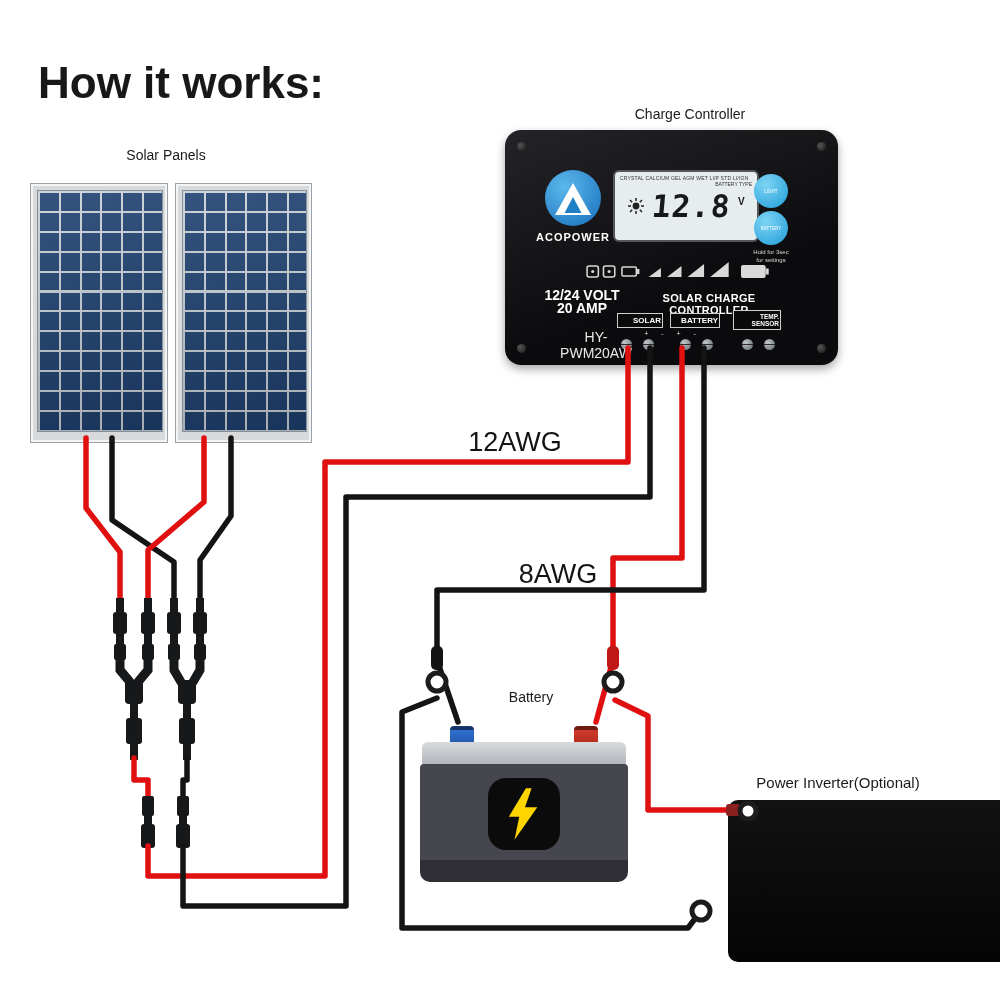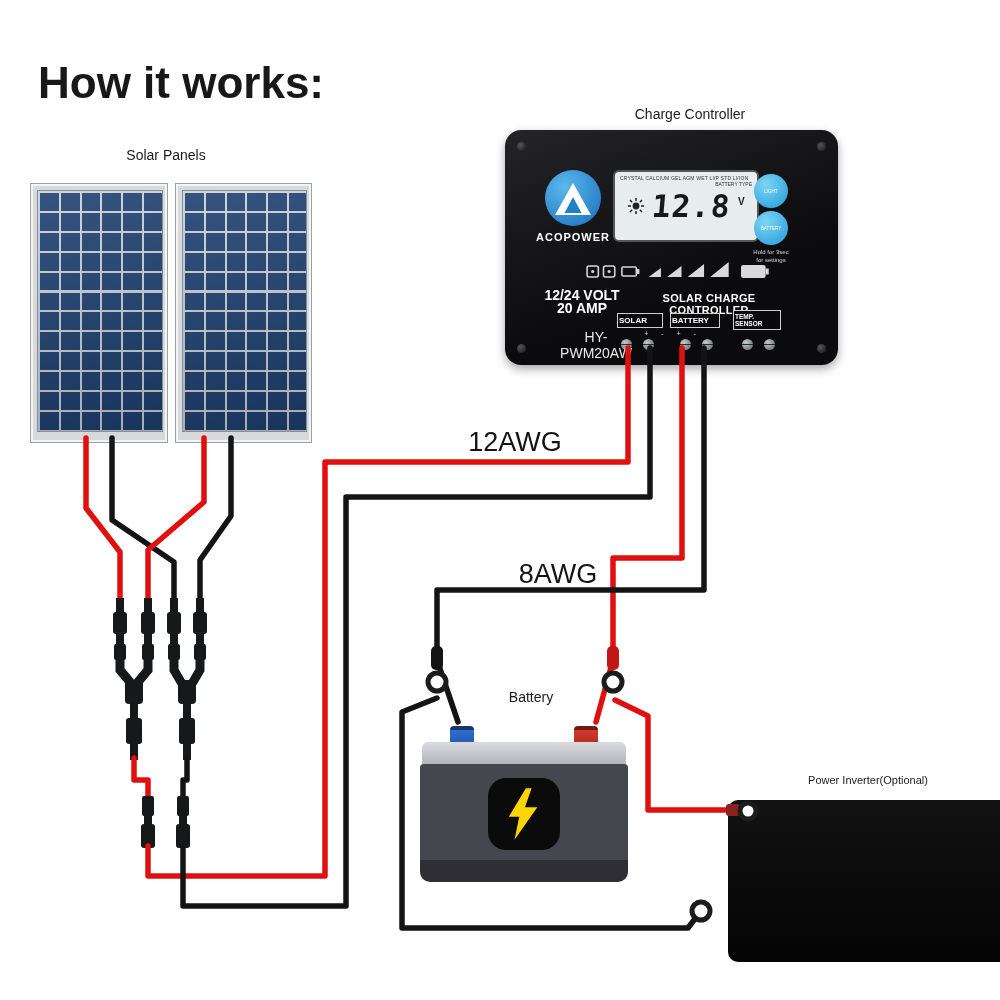--- a/index.html
+++ b/index.html
@@ -7,21 +7,21 @@
            font-family:"Liberation Sans", sans-serif; overflow:hidden; }
 
   
   .title { position:absolute; left:38px; top:58px; font-size:44px; font-weight:bold;
            color:#181818; letter-spacing:0; }
   .lbl { position:absolute; color:#1a1a1a; font-size:14px; transform:translateX(-50%);
          white-space:nowrap; }
   .l-panels { left:166px; top:147px; }
   .l-controller { left:690px; top:106px; }
   .l-battery { left:531px; top:689px; }
-  .l-inverter { left:868px; top:774px; font-size:11px; }
+  .l-inverter { left:838px; top:774px; font-size:15px; }
   .wire-label { position:absolute; transform:translateX(-50%); font-size:27px;
                 color:#141414; white-space:nowrap; }
   .wl-12 { left:487px; top:427px;margin-left:28px; }
   .wl-8  { left:558px; top:559px; }
   .wl-6  { left:551px; top:896px; }
 
   
   .panel { position:absolute; top:183px; height:260px; box-sizing:border-box;
            background:#d8d9da; border:1px solid #9aa0a4;
            box-shadow:inset 0 0 0 2px #f3f4f5; padding:6px 6px 12px 6px; }
@@ -63,21 +63,21 @@
   .btn-top{top:44px} .btn-bot{top:81px}
   .btn-hint { position:absolute; left:235px; top:119px; width:62px; text-align:center;
               color:#d9d9d9; font-size:6px; line-height:1.25; }
   .status-icons { position:absolute; left:80px; top:131px; width:195px; height:20px; }
   .spec { position:absolute; left:38px; width:78px; text-align:center; color:#fff;
           font-size:14px; font-weight:bold; }
   .spec1{top:157px} .spec2{top:170px}
   .pname { position:absolute; left:120px; top:162px; width:168px; text-align:center;
            color:#fff; font-weight:bold; font-size:11px; letter-spacing:0.3px; }
   .tlabel { position:absolute; top:183px; box-sizing:border-box; border:1px solid #cfcfcf;
-            background:#0a0a0a; color:#fff; font-size:8px; font-weight:bold; text-align:left;
+            background:#0a0a0a; color:#fff; font-size:8px; font-weight:bold; text-align:right;
             padding:2px 1px; }
   .tl-solar{left:112px; width:46px;} .tl-batt{left:165px; width:50px;}
   .tl-temp{left:228px; top:180px; width:48px; font-size:6.5px;}
   .polarity { position:absolute; left:110px; top:200px; width:110px; text-align:center;
               color:#ddd; font-size:7px; word-spacing:11px; }
   .tscrew { position:absolute; top:209px; width:11px; height:11px; border-radius:50%;
             background:linear-gradient(transparent 45%, #2c2c2c 45% 58%, transparent 58%),
                        radial-gradient(circle at 35% 35%, #c3c9cd, #5a6165); }
   .ts1{left:116px}.ts2{left:138px}.ts3{left:175px}.ts4{left:197px}.ts5{left:237px}.ts6{left:259px}
   .model { position:absolute; left:50px; top:199px; width:82px; text-align:center;

